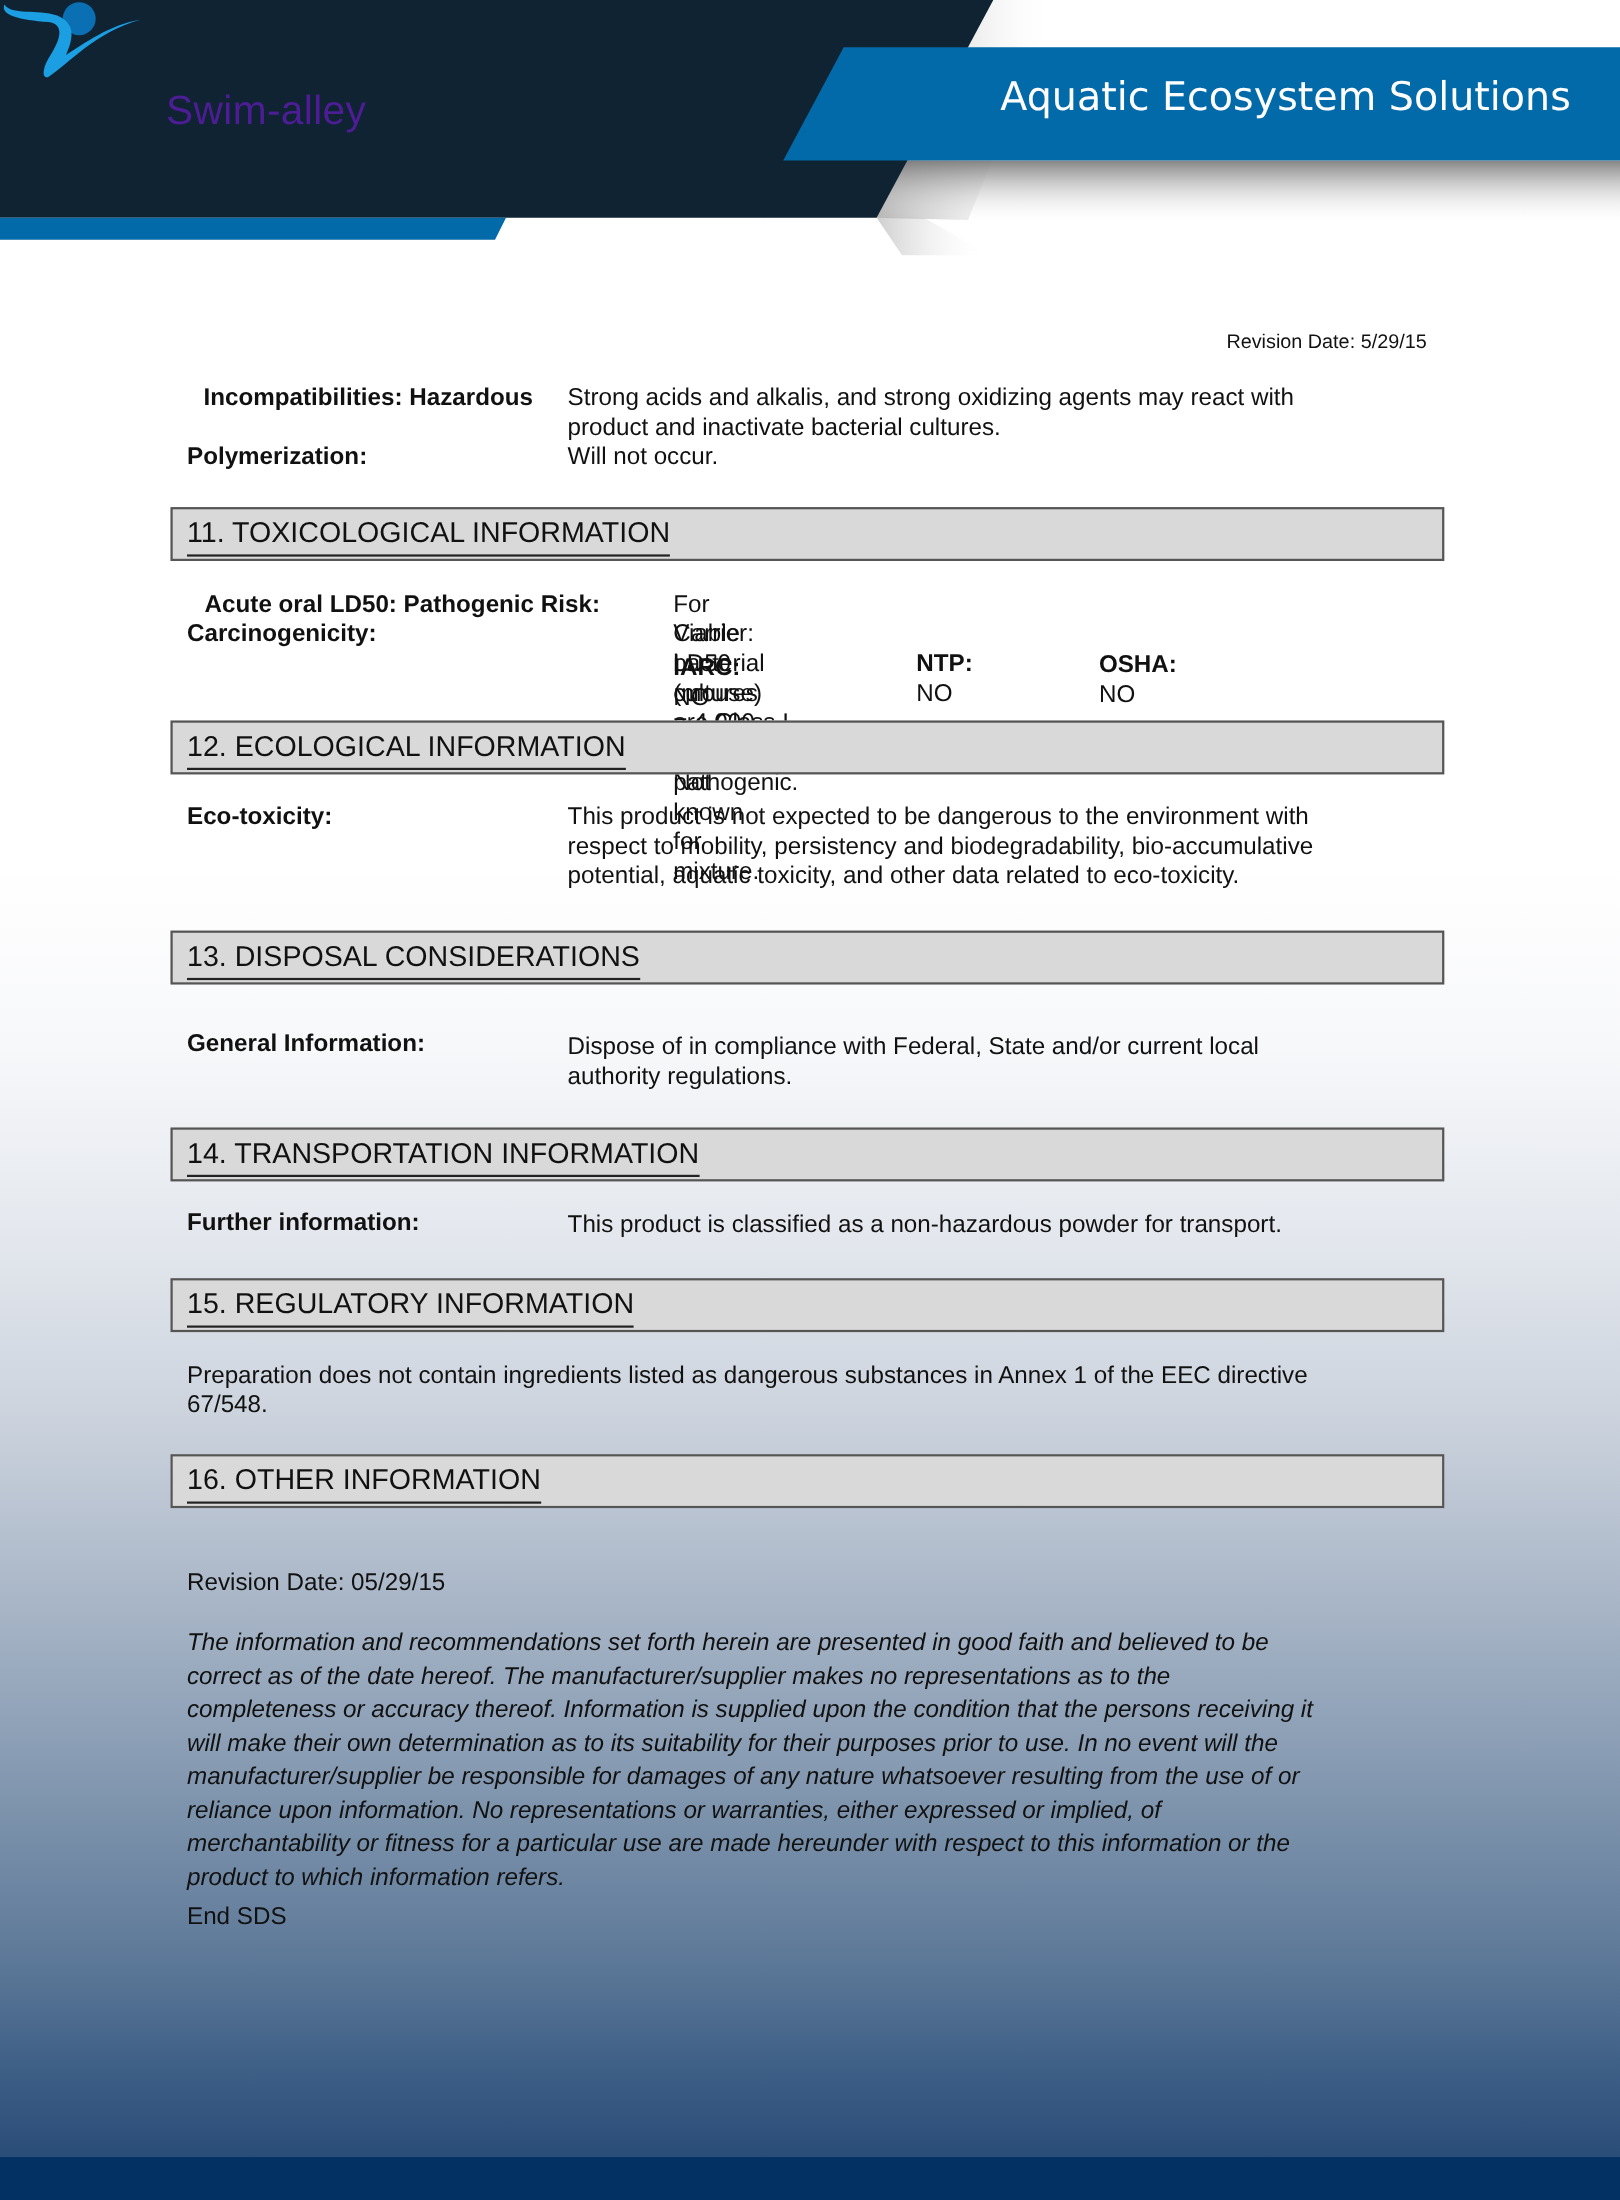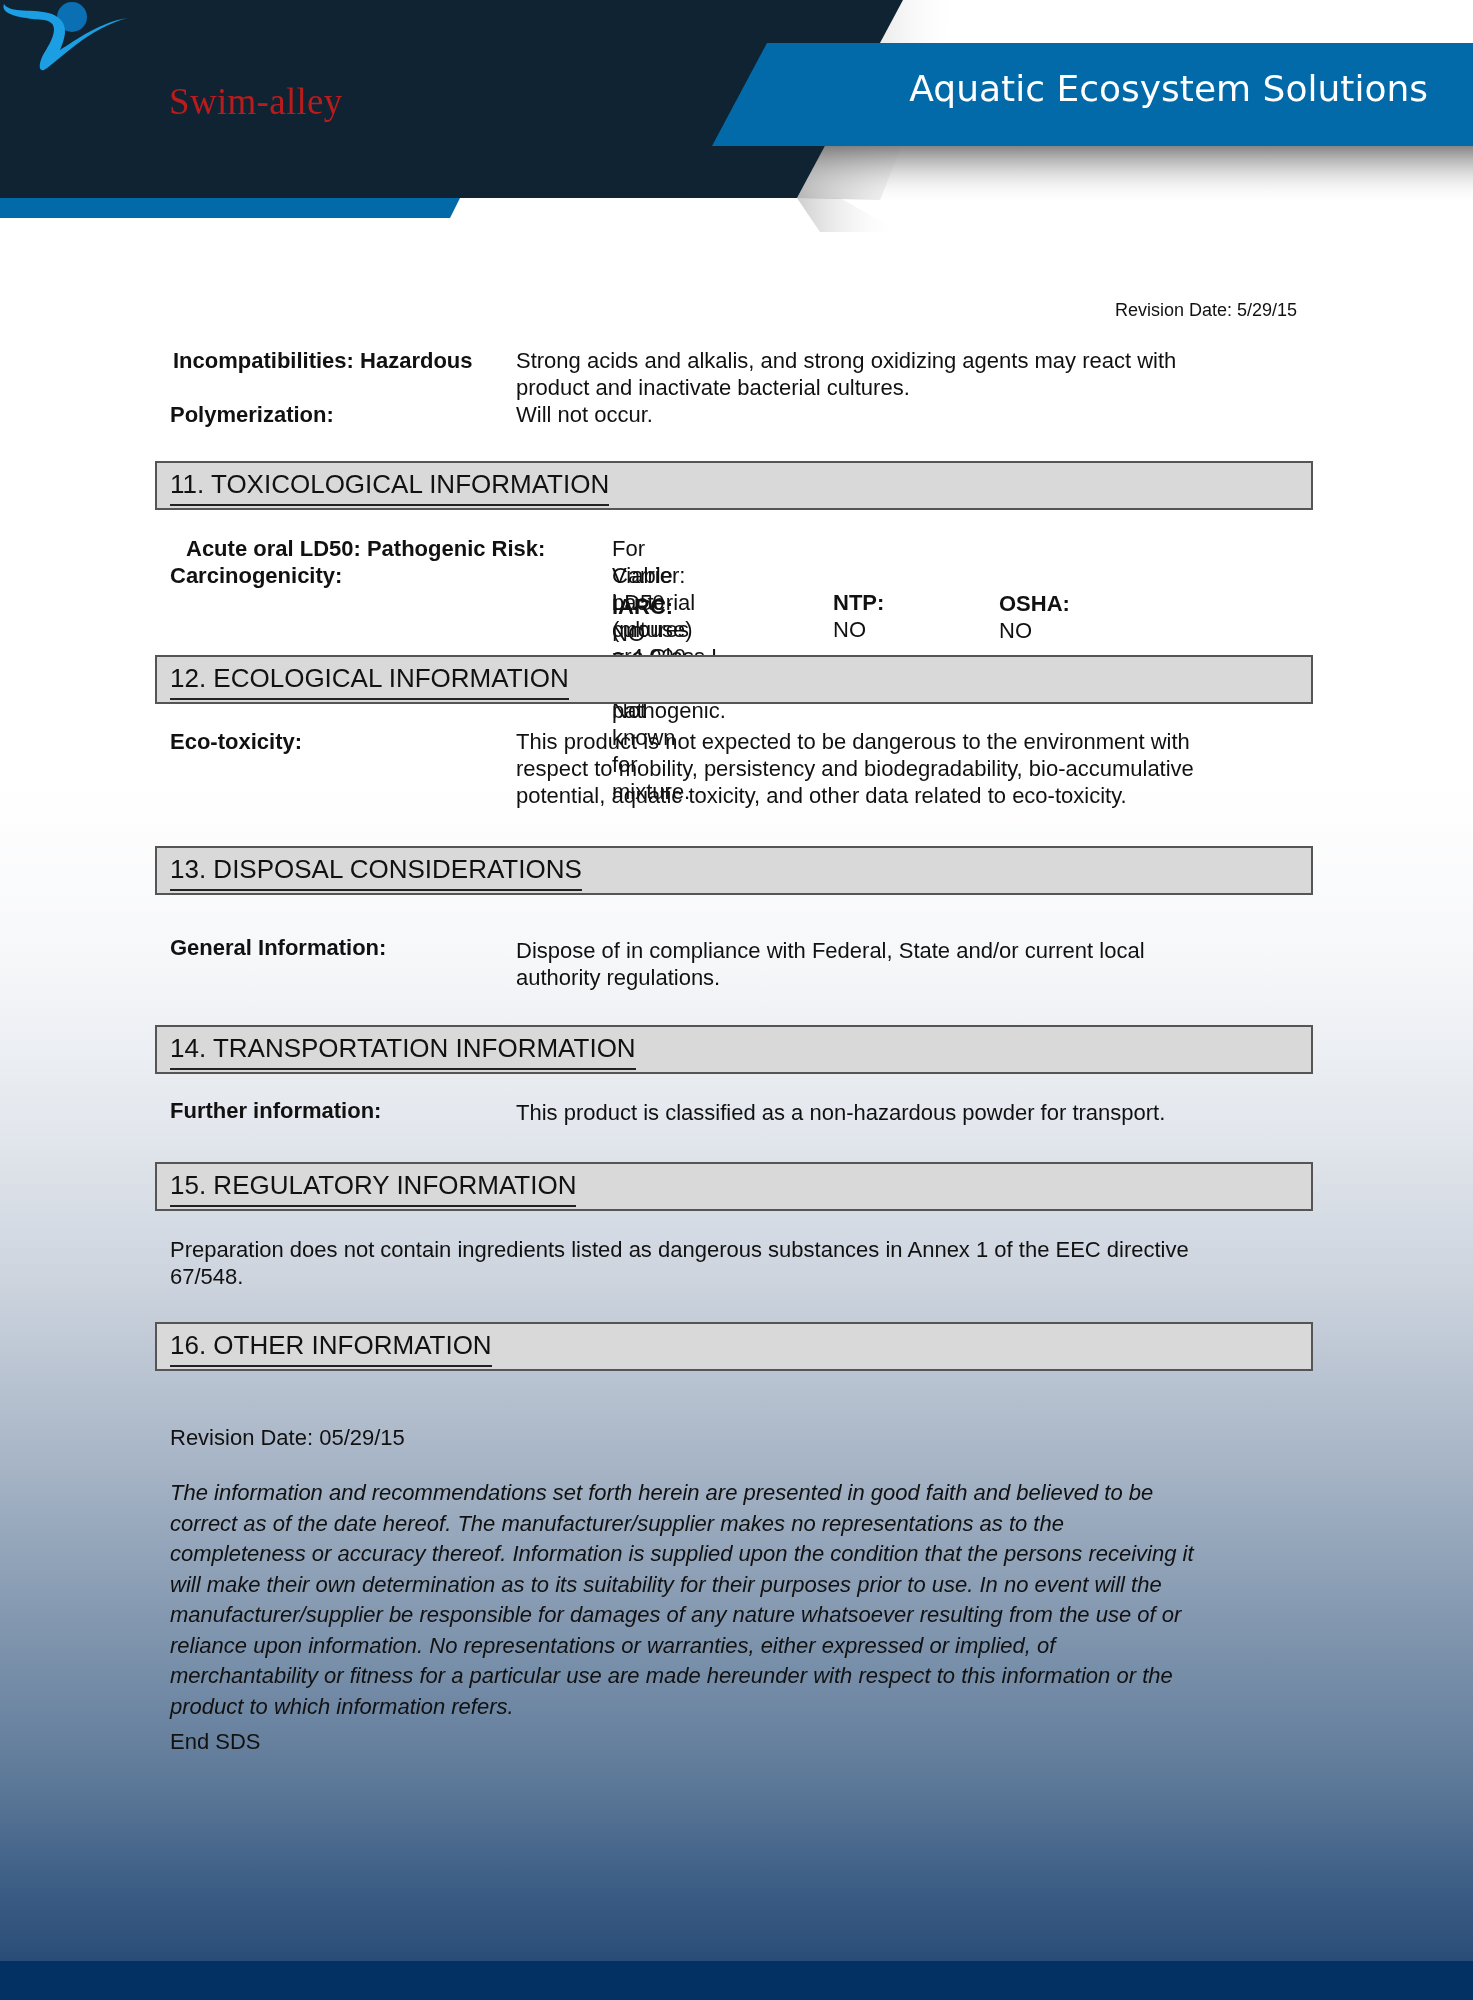--- a/index.html
+++ b/index.html
@@ -7,22 +7,22 @@
       width: 1473px; height: 2000px; position: relative; overflow: hidden;
       font-family: "Liberation Sans", sans-serif; color: #111;
       background: linear-gradient(to bottom,
         #ffffff 0px, #ffffff 780px, #f7f8fa 950px, #e4e8ee 1120px,
         #cdd4de 1280px, #aab7c8 1450px, #8398b0 1620px, #5b7797 1790px,
         #3e5f86 1880px, #2a4d78 1960px);
     }
     .hdr { position: absolute; left: 0; top: 0; width: 1473px; height: 240px; }
     .hdr svg { position: absolute; left: 0; top: 0; }
     .logo-text {
-      position: absolute; left: 169px; top: 80px; color: #b91c1c;
-      font-family: Liberation Serif, serif; font-size: 37px; letter-spacing: 0.3px;
+      position: absolute; left: 151px; top: 80px; color: #4c1d95;
+      font-family: Liberation Sans, sans-serif; font-size: 37px; letter-spacing: 0.3px;
     }
     .tagline {
       position: absolute; right: 45px; top: 68px; color: #fff;
       font-family: "DejaVu Sans", sans-serif; font-size: 36px;
     }
     .logo-icon { position: absolute; left: 52px; top: 48px; }
     .rev-top { position: absolute; right: 176px; top: 300px; font-size: 18px; }
     .row { position: absolute; left: 170px; font-size: 22px; line-height: 27px; }
     .lbl { position: absolute; font-weight: bold; white-space: nowrap; }
     .val { position: absolute; white-space: pre-line; }
@@ -68,21 +68,21 @@
     <circle cx="72" cy="17" r="15" fill="#0b6fb3"></circle>
     <path d="M4,4 C0,14 18,18 44,20 C58,22 56,34 46,50 C38,62 38,72 44,70 C60,60 88,28 128,18 C100,22 76,40 60,50 C66,36 70,22 52,14 C34,8 10,14 4,4 Z" fill="#1b9ee2"></path>
   </svg>
   <div class="logo-text">Swim-alley</div>
   <div class="tagline">Aquatic Ecosystem Solutions</div>
 </div>
 
 <div class="rev-top">Revision Date: 5/29/15</div>
 
 <div class="row" style="top:347px;">
-  <span class="lbl" style="left:3px;text-align:center;">Incompatibilities: Hazardous</span>
+  <span class="lbl" style="left:15px;text-align:center;">Incompatibilities: Hazardous</span>
   <span class="val" style="left:346px; width:800px;">Strong acids and alkalis, and strong oxidizing agents may react with
 product and inactivate bacterial cultures.</span>
 </div>
 <div class="row" style="top:401px;">
   <span class="lbl" style="left:0;">Polymerization:</span>
   <span class="val" style="left:346px; width:800px;">Will not occur.</span>
 </div>
 
 <div class="sec" style="top:461px;">
   <span>11. TOXICOLOGICAL INFORMATION</span>

